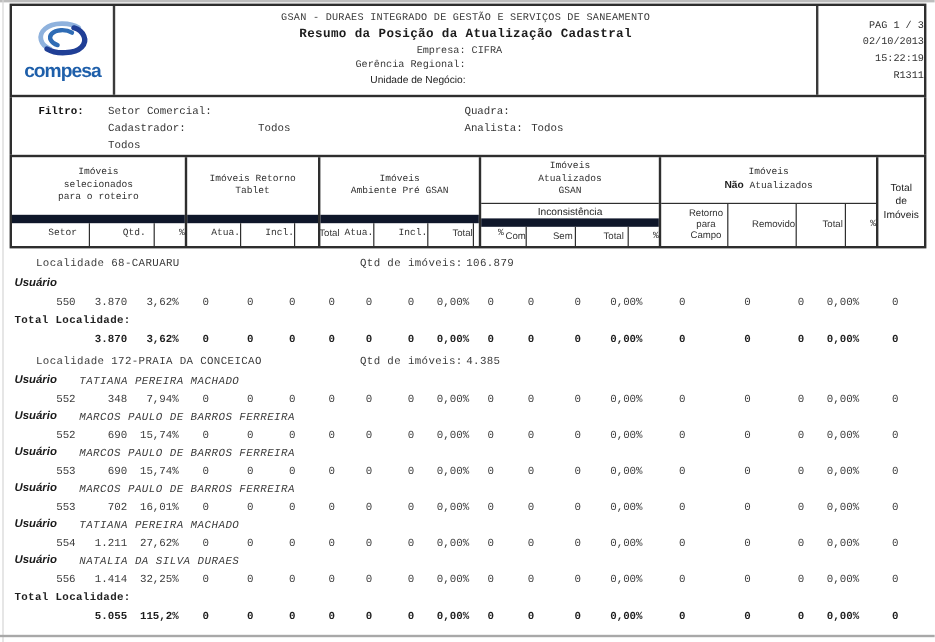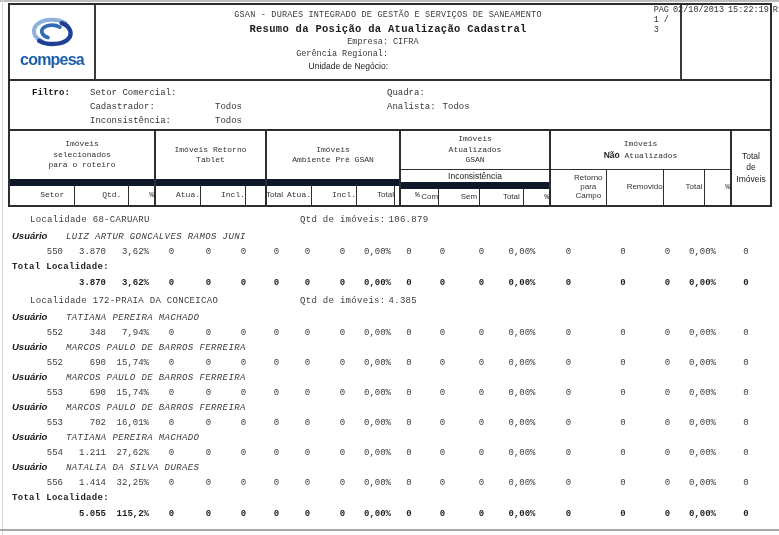--- a/index.html
+++ b/index.html
@@ -18,22 +18,22 @@
   .logo-text { font-family:"Liberation Sans", sans-serif; font-weight:bold; font-size:16px;
                letter-spacing:-0.8px; margin-top:-2px; }
   .hdr-center { flex:1; padding-top:5px; }
   .sys-title { text-align:center; font-size:8.5px; color:#3a3a3a; letter-spacing:0.2px; }
   .rpt-title { text-align:center; font-weight:bold; font-size:10.5px; color:#1c1c1c;
                margin-top:3px; letter-spacing:0.3px; }
   .hl { display:flex; font-size:8.5px; color:#3a3a3a; margin-top:2px; }
   .hl .l { width:50%; text-align:right; white-space:pre; }
   .hl .v { margin-left:5px; }
   .hl.sansline { font-family:"Liberation Sans", sans-serif; color:#222; }
-  .hdr-right { width:88px; border-left:2px solid #3a3a3a; display:flex; flex-direction:row;
-               align-items:flex-start; justify-content:center; gap:4px; font-size:8.5px; color:#333; }
+  .hdr-right { width:88px; border-left:2px solid #3a3a3a; display:flex; flex-direction:column;
+               align-items:flex-end; justify-content:center; gap:4px; font-size:8.5px; color:#333; }
 
   
   .filter-box { border-left:2px solid #2e2e2e; border-right:2px solid #2e2e2e;
                 height:41px; padding-top:7px; font-size:9px; color:#363636; }
   .frow { display:flex; height:14px; position:relative; }
   .f1 { margin-left:22px; width:58px; font-weight:bold; color:#111; }
   .f2 { width:125px; }
   .f3 { width:150px; }
   .f4 { position:absolute; left:377px; display:flex; gap:7px; }
 
@@ -129,21 +129,20 @@
       <span class="f1"></span>
       <span class="f2">Cadastrador:</span>
       <span class="f3">Todos</span>
       <span class="f4">
         <span>Analista:</span>
         <span>Todos</span>
       </span>
     </div>
     <div class="frow">
       <span class="f1"></span>
-      <span class="f2">Inconsistência:</span>
       <span class="f3">Todos</span>
     </div>
   </div>
 
   <div class="thead">
     <div class="tg" style="width:144px">
       <div class="tg-title">
         <span>Imóveis</span>
         <span>selecionados</span>
         <span>para o roteiro</span>
@@ -215,21 +214,20 @@
   <div class="tbody">
       <div class="loc-line">
         <span class="loc-name">Localidade 68-CARUARU</span>
         <span class="loc-qtd">
           <span>Qtd de imóveis:</span>
           <span>106.879</span>
         </span>
       </div>
       <div class="user-line">
         <span class="user-label">Usuário</span>
-        <span class="user-name">LUIZ ARTUR GONCALVES RAMOS JUNI</span>
       </div>
       <div class="vrow">
         <span>550</span>
         <span>3.870</span>
         <span>3,62%</span>
         <span>0</span>
         <span>0</span>
         <span>0</span>
         <span>0</span>
         <span>0</span>

